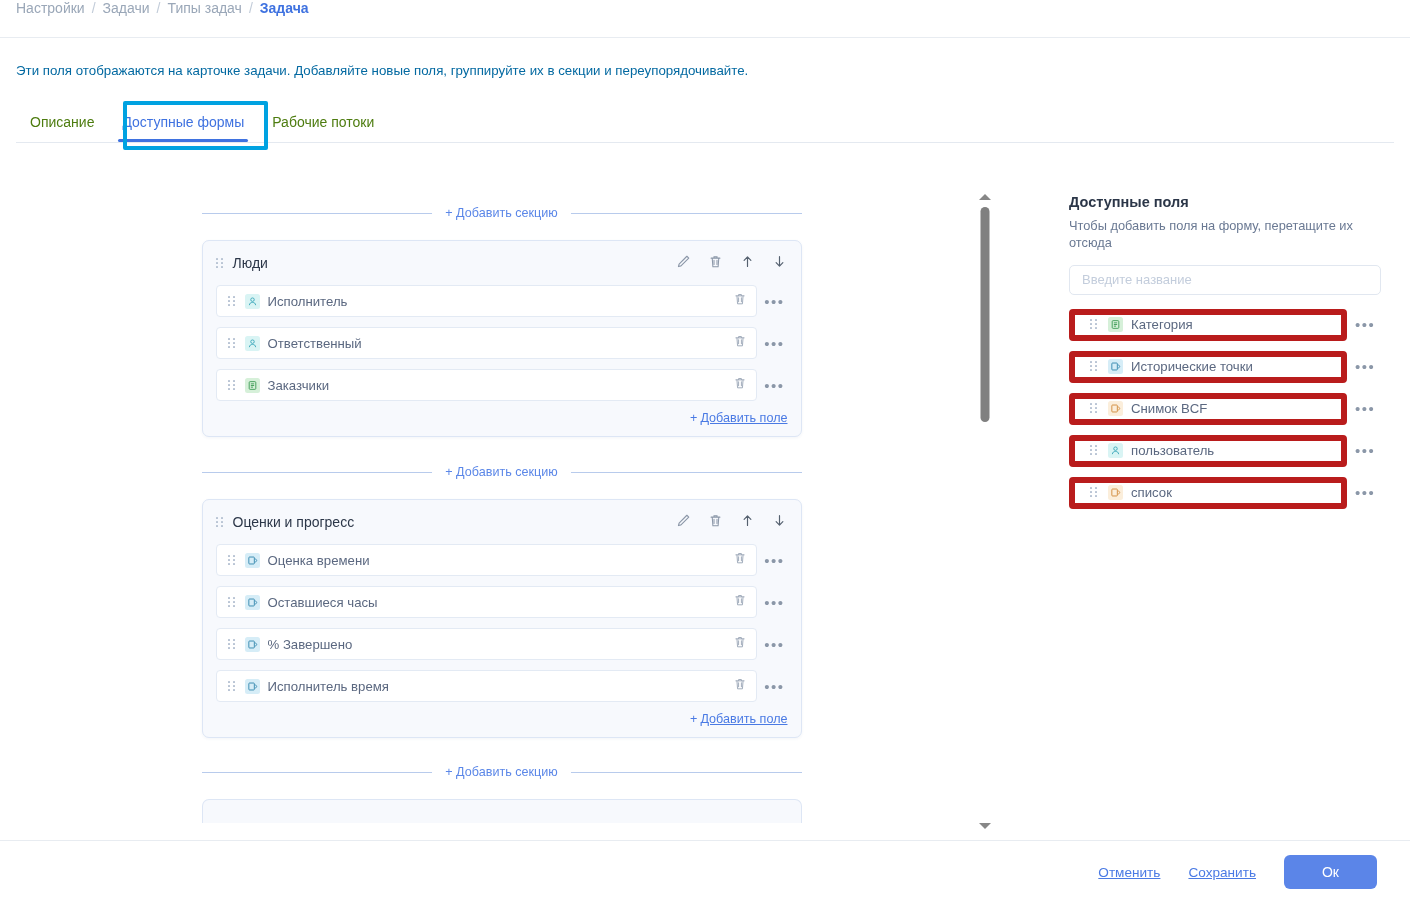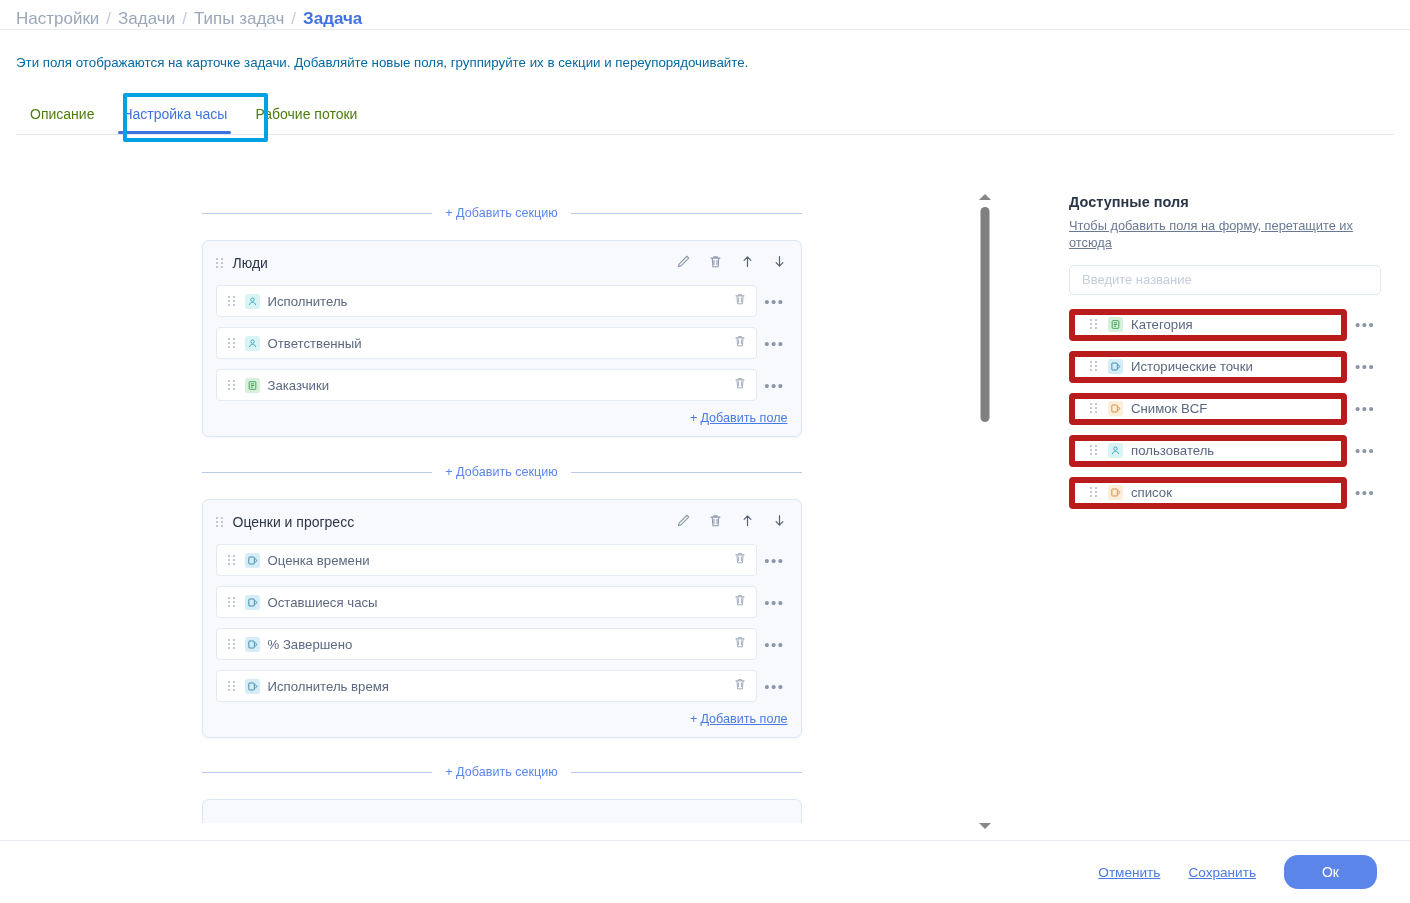--- a/index.html
+++ b/index.html
@@ -6,25 +6,25 @@
   html, body {
     width: 1410px; height: 903px;
     background: #ffffff;
     font-family: "Liberation Sans", "DejaVu Sans", sans-serif;
     overflow: hidden;
   }
   .page { position: relative; width: 1410px; height: 903px; background:#fff; }
 
   
   .breadcrumb {
-    height: 30px;
-    display: flex; align-items: flex-end;
+    height: 38px;
+    display: flex; align-items: flex-start;
     padding-left: 16px;
     border-bottom: 1px solid #e8ecf1;
-    font-size: 17px;
+    font-size: 14px;
   }
   .crumb { color: #9aa7b8; }
   .crumb.active { color: #3f72e0; font-weight: 600; }
   .crumb-sep { color: #c2ccd9; margin: 0 7px; }
 
   
   .title-block { padding: 17px 16px 0 16px; }
   .page-title {
     font-size: 17px; font-weight: 700; color: #2b3648;
     letter-spacing: -0.1px;
@@ -180,21 +180,21 @@
   }
 
   
   .side-col {
     width: 407px; padding: 8px 32px 0 66px;
     background: #ffffff;
   }
   .side-title { font-size: 14.5px; font-weight: 700; color: #2b3648; }
   .side-sub {
     margin-top: 7px; font-size: 12.8px; color: #6a7governo;
-    color: #6a7993; line-height: 1.35; max-width: 285px; text-decoration: underline;
+    color: #6a7993; line-height: 1.35; max-width: 285px;
   }
   .side-search {
     margin-top: 13px; width: 312px; height: 30px;
     border: 1px solid #e1e7f0; border-radius: 5px;
     background: #fff; padding: 0 12px;
     font-size: 13px; color: #3f4a5c;
     font-family: "Liberation Sans", sans-serif;
     outline: none;
   }
   .side-search::placeholder { color: #c3cddc; }
@@ -212,21 +212,21 @@
     position: absolute; left: 0; right: 0; bottom: 0; height: 63px;
     border-top: 1px solid #e8ecf1;
     display: flex; align-items: center; justify-content: flex-end;
     padding-right: 33px; gap: 28px;
     background: #fff;
   }
   .link-btn {
     font-size: 13.6px; color: #4a7ae4; text-decoration: underline; cursor: pointer;
   }
   .ok-btn {
-    width: 93px; height: 34px; border: none; border-radius: 14px;
+    width: 93px; height: 34px; border: none; border-radius: 6px;
     background: #5b85e8; color: #fff; font-size: 14px; cursor: pointer;
     font-family: "Liberation Sans", sans-serif;
   }
 </style>
 </head>
 <body>
 
 <div class="page">
 
   <div class="breadcrumb">
@@ -239,21 +239,21 @@
     <span class="crumb active">Задача</span>
   </div>
 
   <div class="title-block">
     <div class="page-sub">Эти поля отображаются на карточке задачи. Добавляйте новые поля, группируйте их в секции и переупорядочивайте.</div>
   </div>
 
   <div class="tabs-wrap">
     <div class="tabs">
       <div class="tab">Описание</div>
-      <div class="tab active">Настройка часы</div>
+      <div class="tab active">Доступные формы</div>
       <div class="tab">Рабочие потоки</div>
     </div>
     <div class="tab-highlight"></div>
   </div>
   <div class="tabs-rule"></div>
 
   <div class="main">
 
     <div class="form-col">
       <div class="form-inner">

